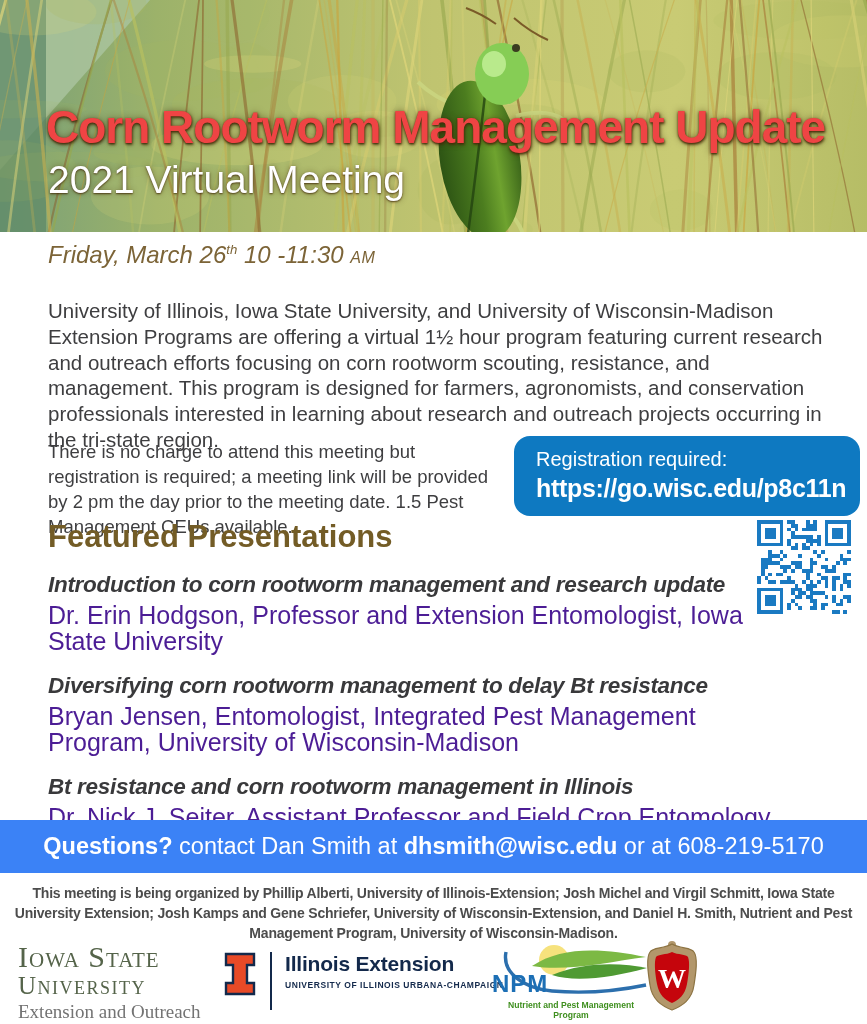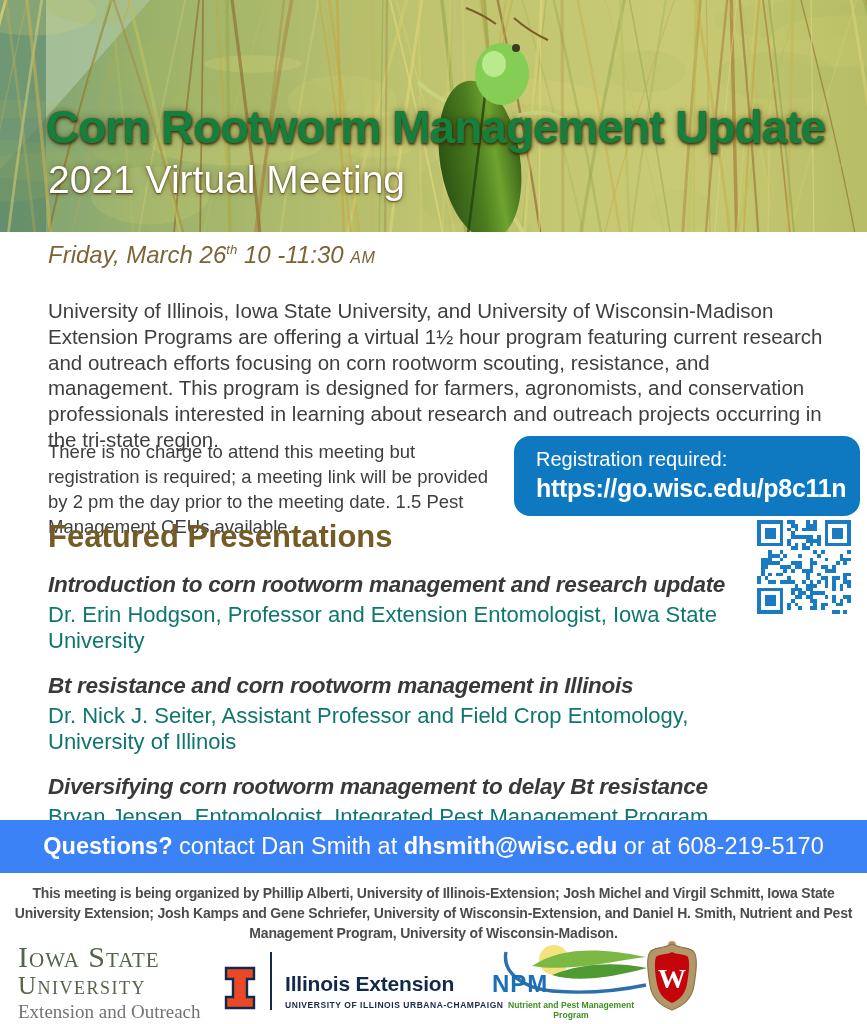--- a/index.html
+++ b/index.html
@@ -2,21 +2,21 @@
 <html><head>
 <meta charset="utf-8">
 <style>
   html,body{margin:0;padding:0;background:#ffffff;}
   body{font-family:"Liberation Sans", sans-serif; -webkit-font-smoothing:antialiased;}
   #poster{position:relative;width:867px;height:1024px;background:#ffffff;overflow:hidden;margin:0 auto;}
 
   
   .hero{position:absolute;left:0;top:0;width:867px;height:232px;overflow:hidden;}
   .hero svg{position:absolute;left:0;top:0;}
-  .hero-title{position:absolute;left:46px;top:100px;font-size:46px;font-weight:700;letter-spacing:-1px;color:#15803d;
+  .hero-title{position:absolute;left:46px;top:100px;font-size:46px;font-weight:700;letter-spacing:-1px;color:#ef4444;
     text-shadow:0 1px 2px rgba(66,44,10,.9),0 0 7px rgba(66,44,10,.55),1px 2px 3px rgba(66,44,10,.6);white-space:nowrap;}
   .hero-subtitle{position:absolute;left:48px;top:158px;font-size:39px;font-weight:400;color:#ffffff;
     text-shadow:0 1px 2px rgba(66,44,10,.85),0 0 6px rgba(66,44,10,.45);white-space:nowrap;}
 
   
   .date-line{position:absolute;left:48px;top:241px;font-size:24px;color:#7c6437;white-space:nowrap;font-style:italic;}
   .date-line sup{font-size:0.55em;vertical-align:super;line-height:0;}
   .date-line .ampm{font-size:0.67em;letter-spacing:.5px;}
 
   
@@ -28,38 +28,38 @@
     color:#ffffff;box-sizing:border-box;padding:12px 0 15px 22px;}
   .reg-box .reg-label{font-size:20px;}
   .reg-box .reg-url{font-size:25px;font-weight:700;margin-top:3px;letter-spacing:-.3px;}
 
   
   .featured-heading{position:absolute;left:48px;top:519px;font-size:31px;font-weight:700;color:#735c26;}
   .qr{position:absolute;left:757px;top:520px;width:94px;height:94px;}
   .pres-list{position:absolute;left:48px;top:571px;width:740px;}
   .pres-item{margin-bottom:18px;}
   .pres-title{font-size:22.5px;font-weight:700;font-style:italic;color:#39393b;line-height:28px;letter-spacing:-.3px;}
-  .pres-speaker{font-size:22px;color:#0f766e;line-height:26px;margin-top:3px;}
+  .pres-speaker{font-size:25px;color:#4c1d95;line-height:26px;margin-top:3px;}
 
   
   .questions-bar{position:absolute;left:0;top:820px;width:867px;height:53px;background:#3b82f6;color:#ffffff;
     font-size:23.5px;line-height:53px;text-align:center;white-space:nowrap;}
   .questions-bar .b{font-weight:700;}
 
   
   .organizers{position:absolute;left:8px;top:883px;width:851px;text-align:center;font-size:14px;line-height:20px;
     font-weight:600;color:#4c4c4c;letter-spacing:-.2px;}
 
   
   .logo-isu{position:absolute;left:18px;top:942px;font-family:"Liberation Serif", serif;color:#55644a;line-height:1;}
   .isu-l1{font-variant:small-caps;font-size:30px;letter-spacing:1px;}
   .isu-l2{font-variant:small-caps;font-size:25px;letter-spacing:1.5px;margin-top:1px;}
   .isu-l3{font-size:19px;color:#737373;margin-top:4px;}
 
-  .logo-illinois{position:absolute;left:224px;top:952px;display:flex;align-items:flex-end;}
+  .logo-illinois{position:absolute;left:224px;top:952px;display:flex;align-items:flex-start;}
   .il-divider{width:2px;height:58px;background:#13294b;margin:0 13px 0 14px;}
   .il-name{font-size:21px;font-weight:700;color:#13294b;letter-spacing:-.2px;}
   .il-sub{font-size:8.5px;font-weight:700;color:#13294b;letter-spacing:.55px;margin-top:4px;}
 
   .logo-npm{position:absolute;left:490px;top:944px;width:162px;height:72px;}
   .logo-npm svg{position:absolute;left:0;top:0;}
   .npm-abbr{position:absolute;left:2px;top:26px;font-size:24px;font-weight:700;color:#1c6fb5;letter-spacing:1px;}
   .npm-sub{position:absolute;left:0;top:56px;width:162px;text-align:center;font-size:8.6px;font-weight:700;color:#3f8f1f;}
 
   .logo-uw{position:absolute;left:646px;top:940px;display:flex;align-items:center;}
@@ -419,26 +419,26 @@
       <rect x="1" y="19" width="5" height="5" fill="#ffffff"></rect>
       <rect x="2" y="20" width="3" height="3" fill="#1a7ac2"></rect>
     </svg>
 
   <div class="pres-list">
     <div class="pres-item">
       <div class="pres-title">Introduction to corn rootworm management and research update</div>
       <div class="pres-speaker">Dr. Erin Hodgson, Professor and Extension Entomologist, Iowa State University</div>
     </div>
     <div class="pres-item">
+      <div class="pres-title">Diversifying corn rootworm management to delay Bt resistance</div>
+      <div class="pres-speaker">Bryan Jensen, Entomologist, Integrated Pest Management Program, University of Wisconsin-Madison</div>
+    </div>
+    <div class="pres-item">
       <div class="pres-title">Bt resistance and corn rootworm management in Illinois</div>
       <div class="pres-speaker">Dr. Nick J. Seiter, Assistant Professor and Field Crop Entomology, University of Illinois</div>
-    </div>
-    <div class="pres-item">
-      <div class="pres-title">Diversifying corn rootworm management to delay Bt resistance</div>
-      <div class="pres-speaker">Bryan Jensen, Entomologist, Integrated Pest Management Program, University of Wisconsin-Madison</div>
     </div>
   </div>
 
   <div class="questions-bar"><span class="b">Questions?</span><span> contact Dan Smith at </span><span class="b">dhsmith@wisc.edu</span><span> or at 608-219-5170</span></div>
 
   <div class="organizers">This meeting is being organized by Phillip Alberti, University of Illinois-Extension; Josh Michel and Virgil Schmitt, Iowa State University Extension; Josh Kamps and Gene Schriefer, University of Wisconsin-Extension, and Daniel H. Smith, Nutrient and Pest Management Program, University of Wisconsin-Madison.</div>
 
   <div class="logo-isu">
     <div class="isu-l1">Iowa State</div>
     <div class="isu-l2">University</div>

